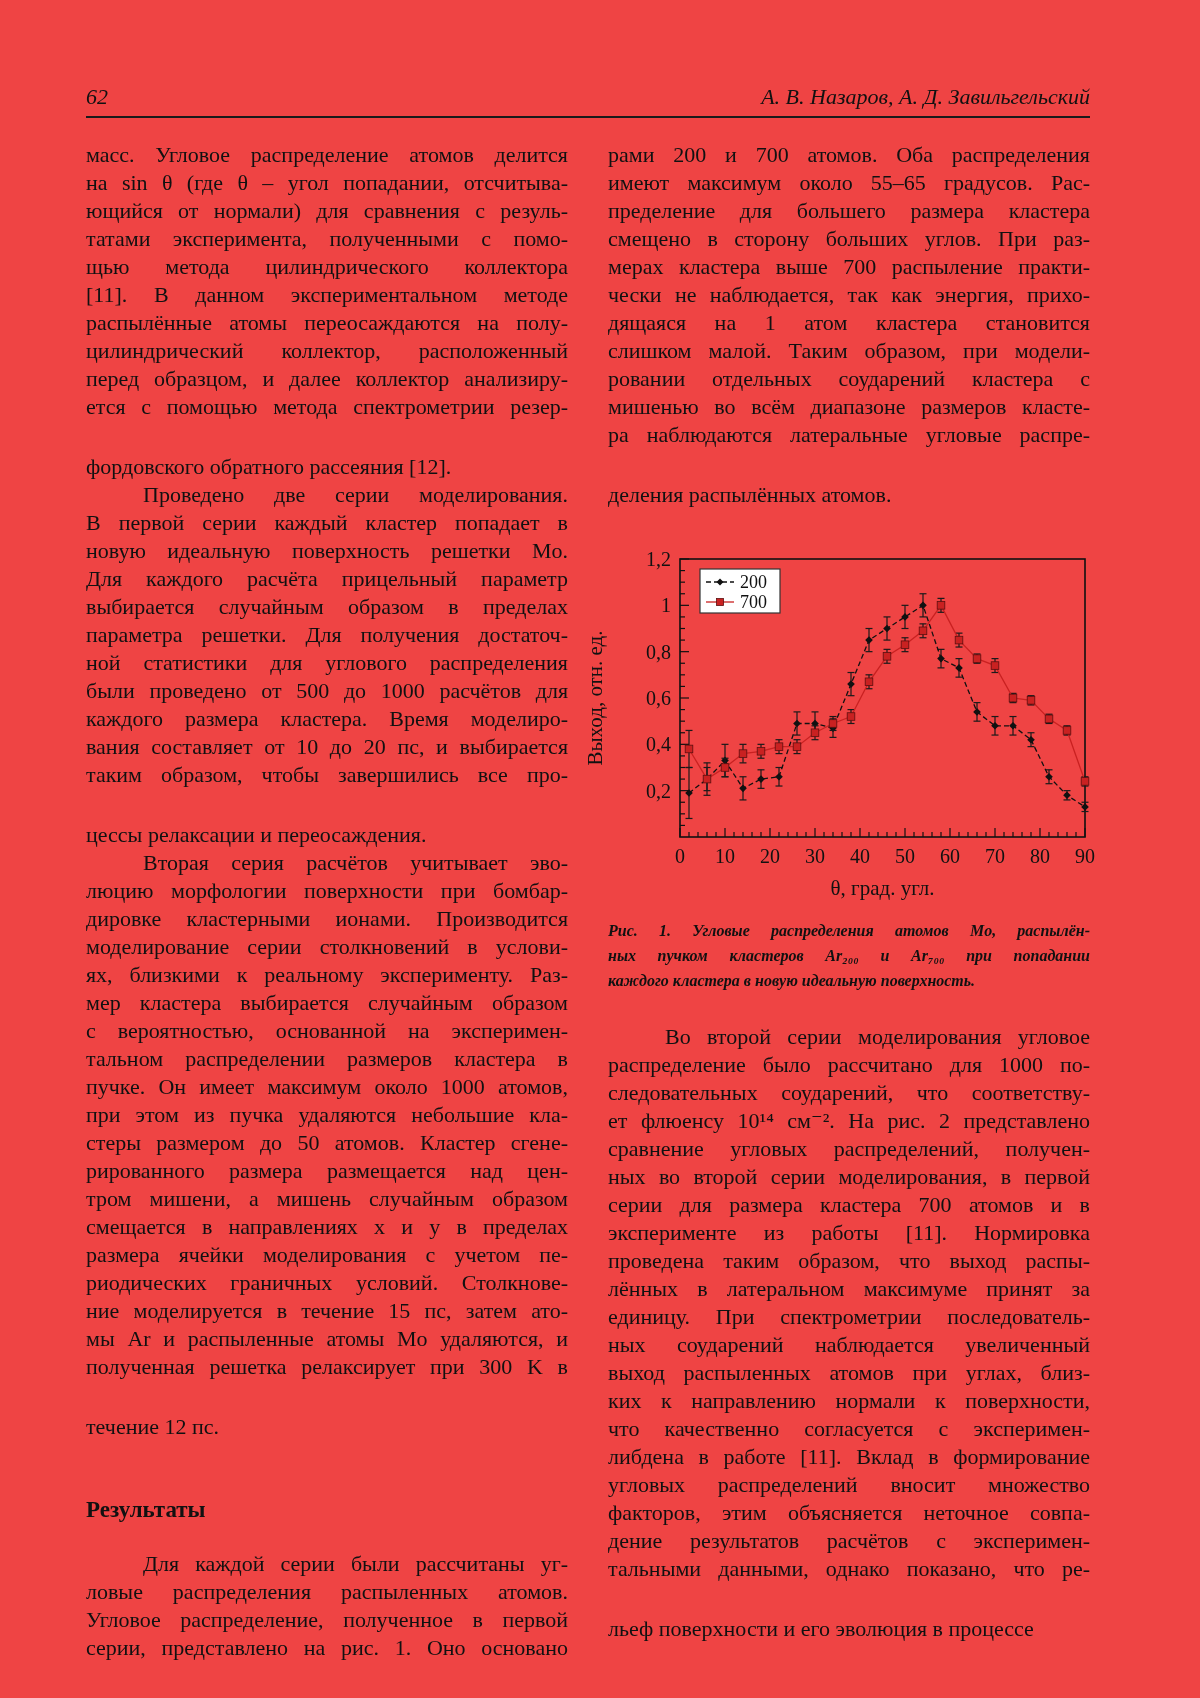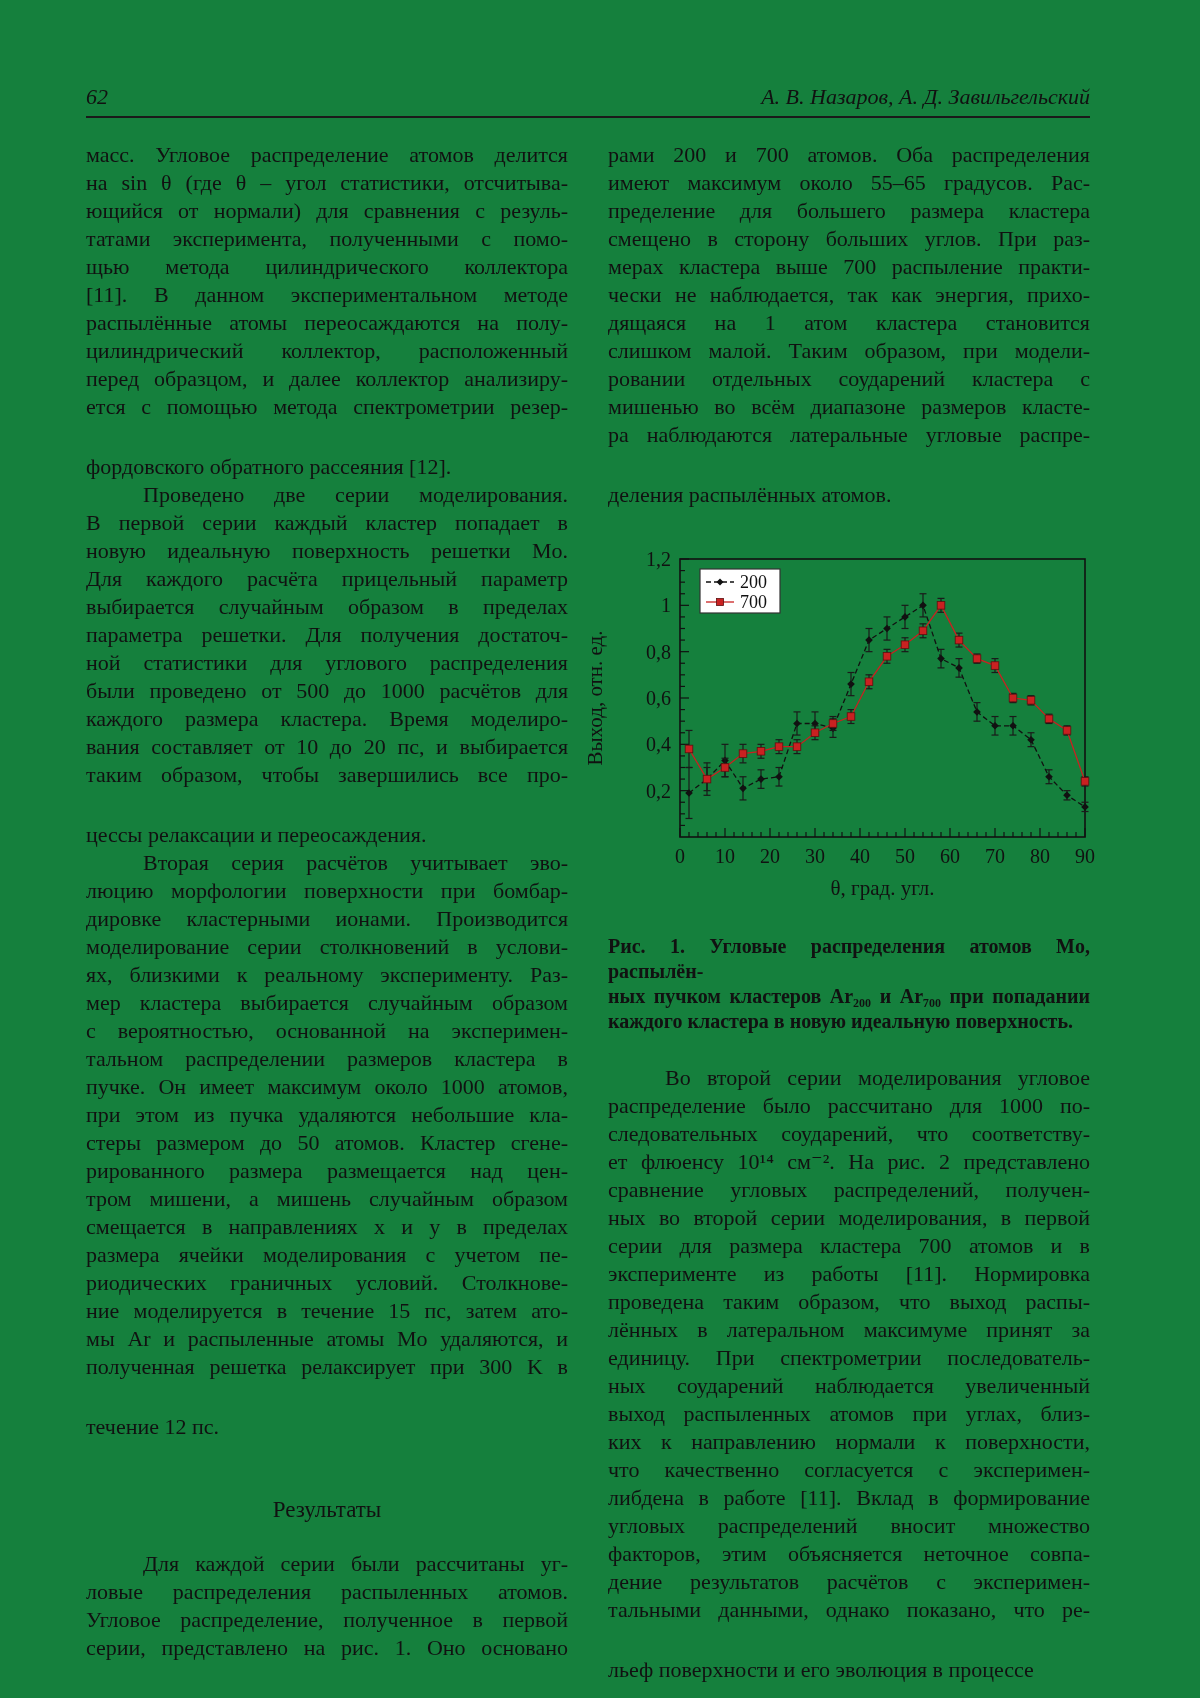--- a/index.html
+++ b/index.html
@@ -1,49 +1,49 @@
 <!DOCTYPE html>
 <html><head>
 <meta charset="utf-8">
 <style>
   html,body{margin:0;padding:0;background:#ffffff;}
-  .page{position:relative;width:1200px;height:1698px;background:#15803d;
+  .page{position:relative;width:1200px;height:1698px;background:#ef4444;
         font-family:"Liberation Serif","DejaVu Serif",serif;color:#111;overflow:hidden;}
   .header{position:absolute;left:86px;top:84px;width:1004px;display:flex;
           justify-content:space-between;font-style:italic;font-size:22px;line-height:26px;}
   .rule{position:absolute;left:86px;top:116px;width:1004px;border-top:2.5px solid #1a1a1a;}
   .col{position:absolute;top:141px;width:482px;font-size:22px;line-height:28px;}
   .col-left{left:86px;}
   .col-right{left:608px;}
   .para .line{text-align:justify;text-align-last:justify;white-space:normal;}
   .para .line:last-child{text-align-last:left;margin-top:32px;}
   .para.indent .line:first-child{text-indent:57px;}
-  .heading{font-weight:normal;text-align:center;margin:55px 0 26px 0;font-size:23px;line-height:28px;}
+  .heading{font-weight:bold;text-align:left;margin:55px 0 26px 0;font-size:23px;line-height:28px;}
   .figure{margin:0;}
   .chart svg{display:block;margin-left:-23px;}
   .chart text{font-family:"Liberation Serif","DejaVu Serif",serif;fill:#111;}
-  .caption{font-weight:bold;font-size:20px;line-height:25px;margin-top:30px;}
+  .caption{font-weight:bold;font-style:italic;font-size:16px;line-height:25px;margin-top:14px;}
   .caption .line{text-align:justify;text-align-last:justify;}
   .caption .line:last-child{text-align-last:left;}
   .para-after-fig{margin-top:30px;}
 </style>
 </head>
 <body>
 
 <div class="page">
   <div class="header">
     <span>62</span>
     <span>А. В. Назаров, А. Д. Завильгельский</span>
   </div>
   <div class="rule"></div>
 
   <div class="col col-left">
     <div class="para">
         <div class="line">масс. Угловое распределение атомов делится</div>
-        <div class="line">на sin θ (где θ – угол статистики, отсчитыва-</div>
+        <div class="line">на sin θ (где θ – угол попадании, отсчитыва-</div>
         <div class="line">ющийся от нормали) для сравнения с резуль-</div>
         <div class="line">татами эксперимента, полученными с помо-</div>
         <div class="line">щью метода цилиндрического коллектора</div>
         <div class="line">[11]. В данном экспериментальном методе</div>
         <div class="line">распылённые атомы переосаждаются на полу-</div>
         <div class="line">цилиндрический коллектор, расположенный</div>
         <div class="line">перед образцом, и далее коллектор анализиру-</div>
         <div class="line">ется с помощью метода спектрометрии резер-</div>
         <div class="line">фордовского обратного рассеяния [12].</div>
       </div>

